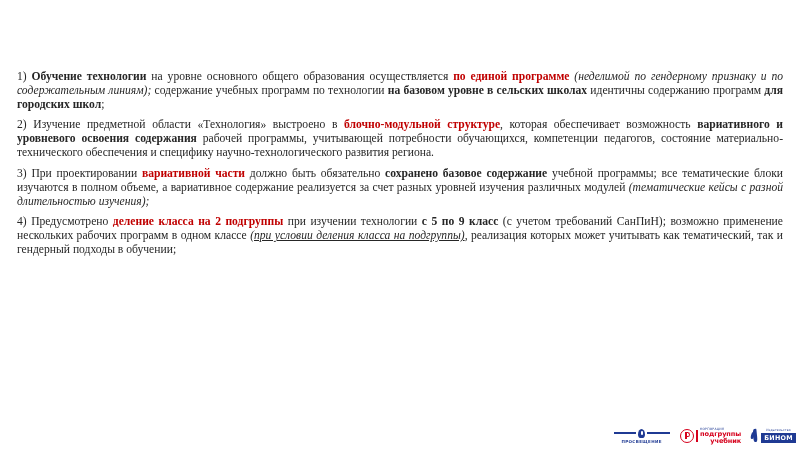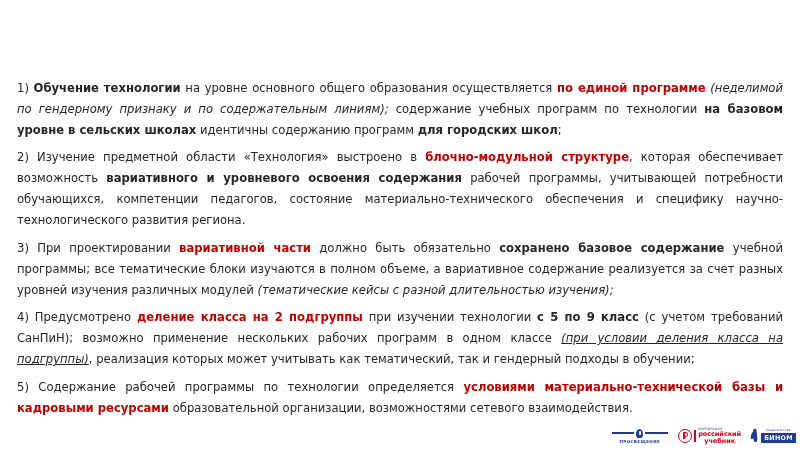--- a/index.html
+++ b/index.html
@@ -48,26 +48,27 @@
     top: 62px;
     width: 800px;
     height: 3px;
     background: #3B3B8F;
   }
 
   
   .body-block {
     position: absolute;
     left: 17px;
-    top: 78px;
+    top: 70px;
     width: 766px;
     color: #262626;
     font-size: 11.6px;
-    line-height: 21px;
+    line-height: 14px;
     text-align: left;
+    font-family: Liberation Serif, serif;
   }
   .para {
     margin: 0 0 6.4px 0;
     text-align: justify;
     text-justify: inter-word;
   }
   .para:last-child { margin-bottom: 0; }
 
   b, .b { font-weight: bold; }
   .i { font-style: italic; }
@@ -197,21 +198,21 @@
     font-size: 6.6px;
     font-weight: bold;
     color: #D6001C;
     white-space: nowrap;
     letter-spacing: -0.1px;
   }
   .logo-ru .sub {
     font-size: 6.6px;
     font-weight: bold;
     color: #D6001C;
-    text-align: center;
+    text-align: right;
     letter-spacing: -0.1px;
   }
 
   
   .logo-binom {
     display: flex;
     align-items: center;
     gap: 2px;
   }
   .logo-binom .bird {
@@ -274,42 +275,41 @@
   <div class="body-block">
 
     <p class="para"><span>1) </span><b>Обучение технологии</b><span> на уровне основного общего образования осуществляется </span><span class="red">по единой программе</span><span class="i"> (неделимой по гендерному признаку и по содержательным линиям);</span><span> содержание учебных программ по технологии </span><b>на базовом уровне в сельских школах</b><span> идентичны содержанию программ </span><b>для городских школ</b><span>;</span></p>
 
     <p class="para"><span>2) </span><span>Изучение предметной области «Технология» выстроено в </span><span class="red">блочно-модульной структуре</span><span>, которая обеспечивает возможность </span><b>вариативного и уровневого освоения содержания</b><span> рабочей программы, учитывающей потребности обучающихся, компетенции педагогов, состояние материально-технического обеспечения и специфику научно-технологического развития региона.</span></p>
 
     <p class="para"><span>3) </span><span>При проектировании </span><span class="red">вариативной части</span><span> должно быть обязательно </span><b>сохранено базовое содержание</b><span> учебной программы; все тематические блоки изучаются в полном объеме, а вариативное содержание реализуется за счет разных уровней изучения различных модулей </span><span class="i">(тематические кейсы с разной длительностью изучения);</span></p>
 
     <p class="para"><span>4) </span><span>Предусмотрено </span><span class="red">деление класса на 2 подгруппы</span><span> при изучении технологии </span><b> с 5 по 9 класс</b><span> (с учетом требований СанПиН); возможно применение нескольких рабочих программ в одном классе </span><span class="u">(при условии деления класса на подгруппы)</span><span>, реализация которых может учитывать как тематический, так и гендерный подходы в обучении;</span></p>
 
-    <p class="para"><span>5) </span><span>Содержание рабочей программы по технологии определяется </span><span class="red">условиями материально-технической базы и кадровыми ресурсами</span><span> образовательной организации, возможностями сетевого взаимодействия.</span></p>
 
   </div>
 
 
   <div class="logos">
 
     <div class="logo-prosv">
       <div class="emblem-row">
         <span class="rule"></span>
         <span class="emblem"></span>
         <span class="rule"></span>
       </div>
       <div class="name">ПРОСВЕЩЕНИЕ</div>
     </div>
 
     <div class="logo-ru">
       <span class="circle"></span>
       <span class="bar"></span>
       <span class="txt">
         <span class="kicker">КОРПОРАЦИЯ</span>
-        <span class="main">российский</span>
+        <span class="main">подгруппы</span>
         <span class="sub">учебник</span>
       </span>
     </div>
 
     <div class="logo-binom">
       <span class="bird"></span>
       <span class="txt">
         <span class="kicker">Издательство</span>
         <span class="badge">БИНОМ</span>
       </span>

